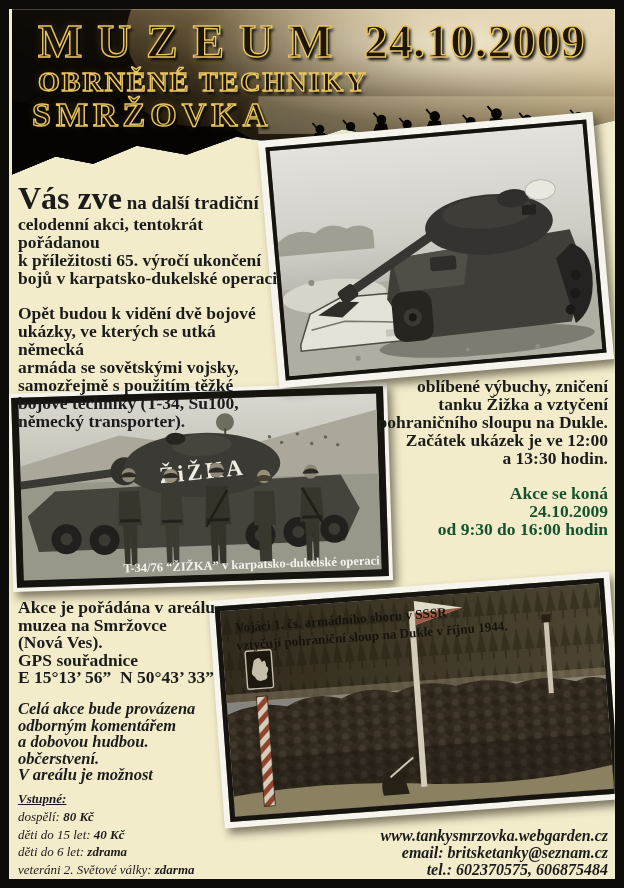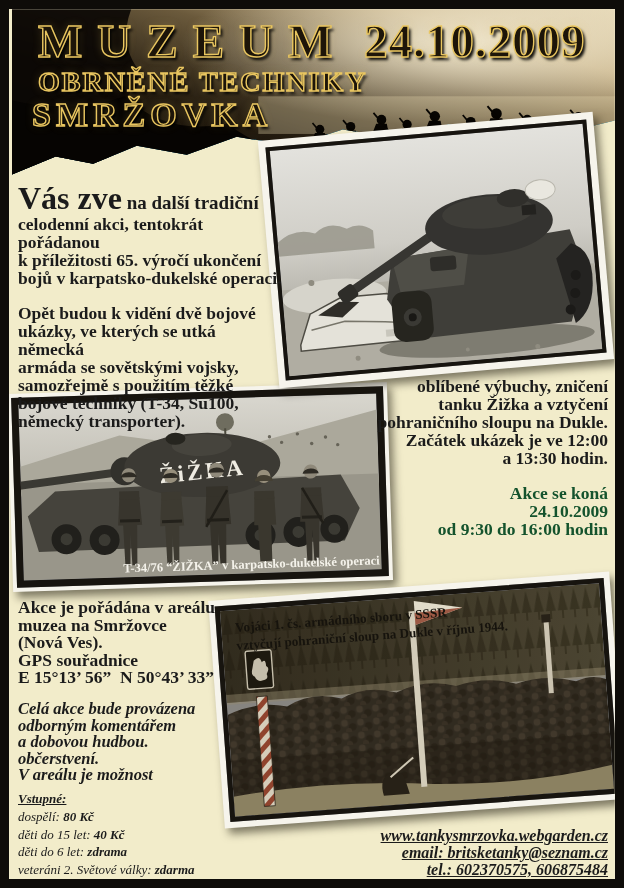--- a/index.html
+++ b/index.html
@@ -40,21 +40,21 @@
   .lead{font-size:32px;line-height:34px;}
   .lead-tail{font-size:19px;}
   .para2{margin-top:17px;}
   .right-info{right:16px;top:377px;width:300px;text-align:right;font-weight:700;font-size:17.5px;line-height:18px;}
   .schedule{margin-top:17px;color:#14532d;}
   .venue{left:18px;top:599px;width:240px;font-weight:700;font-size:17.5px;line-height:17.5px;}
   .notes{left:18px;top:701px;width:230px;font-weight:700;font-style:italic;font-size:16.5px;line-height:16.5px;}
   .pricing{left:18px;top:790px;width:280px;font-size:13px;line-height:17.8px;font-style:italic;}
   .pricing .ph{font-weight:700;text-decoration:underline;}
   .pricing .pv{font-weight:700;}
-  .contact{right:16px;top:827px;width:300px;text-align:right;font-weight:700;font-style:italic;font-size:16px;line-height:17px;text-decoration:underline;}
+  .contact{right:16px;top:827px;width:300px;text-align:right;font-weight:700;font-style:italic;font-size:16px;line-height:17px;}
   
   .photo{position:absolute;background:#f6f4ec;box-shadow:4px 6px 9px rgba(30,25,12,.55);}
   .photo-inner{width:100%;height:100%;border:5px solid #17140f;overflow:hidden;background:#888;}
   .photo svg{display:block;width:100%;height:100%;}
   .tank-photo{left:268px;top:126px;width:336px;height:248px;padding:7px;transform:rotate(-5deg);z-index:9;}
   .tank-photo .photo-inner{border-width:4px;}
   .zizka-photo{left:10px;top:388px;width:380px;height:198px;padding:4px;transform:rotate(-1.8deg);z-index:8;}
   .zizka-photo .photo-inner{border-width:7px;}
   .dukla-photo{left:216px;top:586px;width:402px;height:228px;padding:6px;transform:rotate(-4.2deg);z-index:8;}
   .dukla-photo .photo-inner{border-width:5px;}

